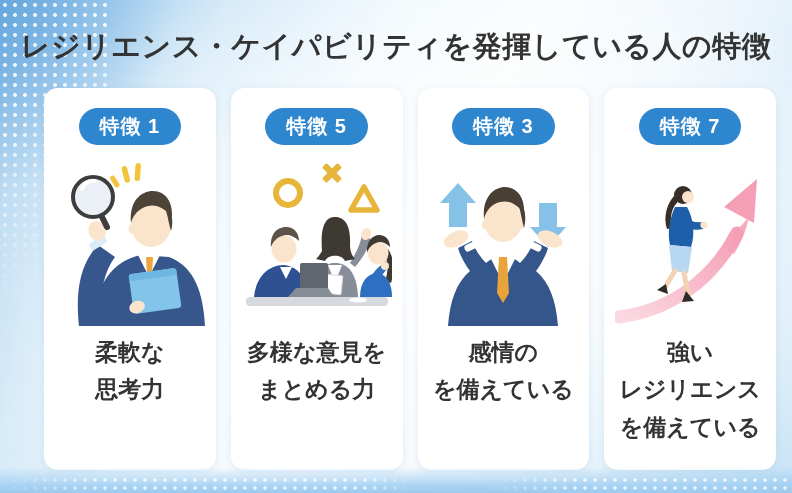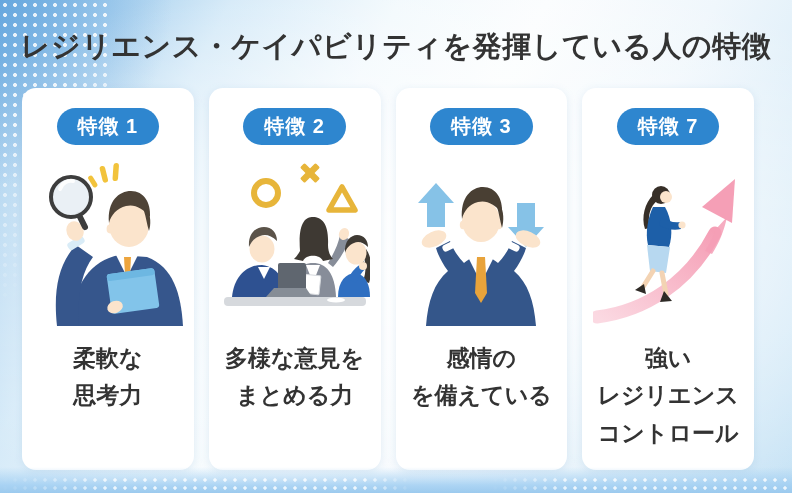--- a/index.html
+++ b/index.html
@@ -27,37 +27,37 @@
     background-image:radial-gradient(circle, rgba(255,255,255,.8) 1.4px, rgba(255,255,255,0) 2px);
     background-size:10px 8px;
     -webkit-mask-image:linear-gradient(90deg,transparent 0%,#000 14%,#000 46%,transparent 52%,transparent 62%,#000 72%,#000 100%);
     mask-image:linear-gradient(90deg,transparent 0%,#000 14%,#000 46%,transparent 52%,transparent 62%,#000 72%,#000 100%);
   }
   .page-title{
     position:absolute;top:27px;left:0;width:100%;text-align:center;
     font-size:29px;font-weight:800;color:#333;letter-spacing:.5px;
   }
   .cards{
-    position:absolute;top:88px;left:22px;width:732px;height:382px;
+    position:absolute;top:88px;left:44px;width:732px;height:382px;
     display:flex;gap:15px;
   }
   .card{
     flex:1;background:#fff;border-radius:14px;
     box-shadow:0 2px 8px rgba(110,160,205,.18);
     display:flex;flex-direction:column;align-items:center;
   }
   .badge{
     margin-top:20px;height:37px;padding:0 21px;border-radius:19px;
     background:#2e86cf;color:#fff;font-size:20px;font-weight:bold;
     display:flex;align-items:center;letter-spacing:1px;white-space:nowrap;
   }
   .illo{width:152px;height:176px;margin-top:5px;display:flex;align-items:center;justify-content:center;}
   .illo svg{width:150px;height:175px;display:block;}
   .caption{
-    margin-top:14px;text-align:center;font-size:23px;font-weight:bold;
+    margin-top:8px;text-align:center;font-size:23px;font-weight:bold;
     color:#333;line-height:1.62;white-space:pre-line;
   }
 </style>
 </head>
 <body>
 
 <div class="stage">
   <div class="dots-topleft"></div>
 
   <div class="page-title">レジリエンス・ケイパビリティを発揮している人の特徴</div>
@@ -93,21 +93,21 @@
             <circle cx="38" cy="46" r="20" fill="#e8eff4" fill-opacity="0.92" stroke="#3d3d3d" stroke-width="4"></circle>
             <path d="M27 38 C29 32 35 29 40 30" stroke="#ffffff" stroke-width="4" fill="none" stroke-linecap="round" opacity="0.9"></path>
           </g>
         </svg>
       </div>
       <div class="caption">柔軟な
 思考力</div>
     </div>
 
     <div class="card">
-      <div class="badge">特徴 2</div>
+      <div class="badge">特徴 5</div>
       <div class="illo">
         <svg viewBox="0 0 150 175">
           <circle cx="46" cy="42" r="12" fill="none" stroke="#e7b53a" stroke-width="6"></circle>
           <g fill="#e7b53a" transform="rotate(45 90 22)">
             <rect x="79" y="18.75" width="22" height="6.5" rx="1.5"></rect>
             <rect x="86.75" y="11" width="6.5" height="22" rx="1.5"></rect>
           </g>
           <path d="M122 36 L135 59 L109 59 Z" fill="none" stroke="#e7b53a" stroke-width="5.5" stroke-linejoin="round"></path>
           <path d="M108 112 C114 102 118 94 120 84 L129 88 C126 98 120 108 113 116 Z" fill="#878d99"></path>
           <ellipse cx="124" cy="83" rx="5" ry="6" fill="#fbe4cc" transform="rotate(20 124 83)"></ellipse>
@@ -186,20 +186,20 @@
             <path d="M54 94 L77 96 L73 122 L57 120 Z" fill="#b7d8f0"></path>
             <path d="M60 120 L50 136" stroke="#f3d3b3" stroke-width="5" stroke-linecap="round"></path>
             <path d="M69 122 L73 143" stroke="#f3d3b3" stroke-width="5" stroke-linecap="round"></path>
             <path d="M51 133 L42 139 L53 143 Z" fill="#2e2a26"></path>
             <path d="M71 140 L67 151 L79 150 Z" fill="#2e2a26"></path>
           </g>
         </svg>
       </div>
       <div class="caption">強い
 レジリエンス
-コントロール</div>
+を備えている</div>
     </div>
 
   </div>
 
   <div class="bottom-band"></div>
   <div class="bottom-dots"></div>
 </div>
 
 </body></html>

